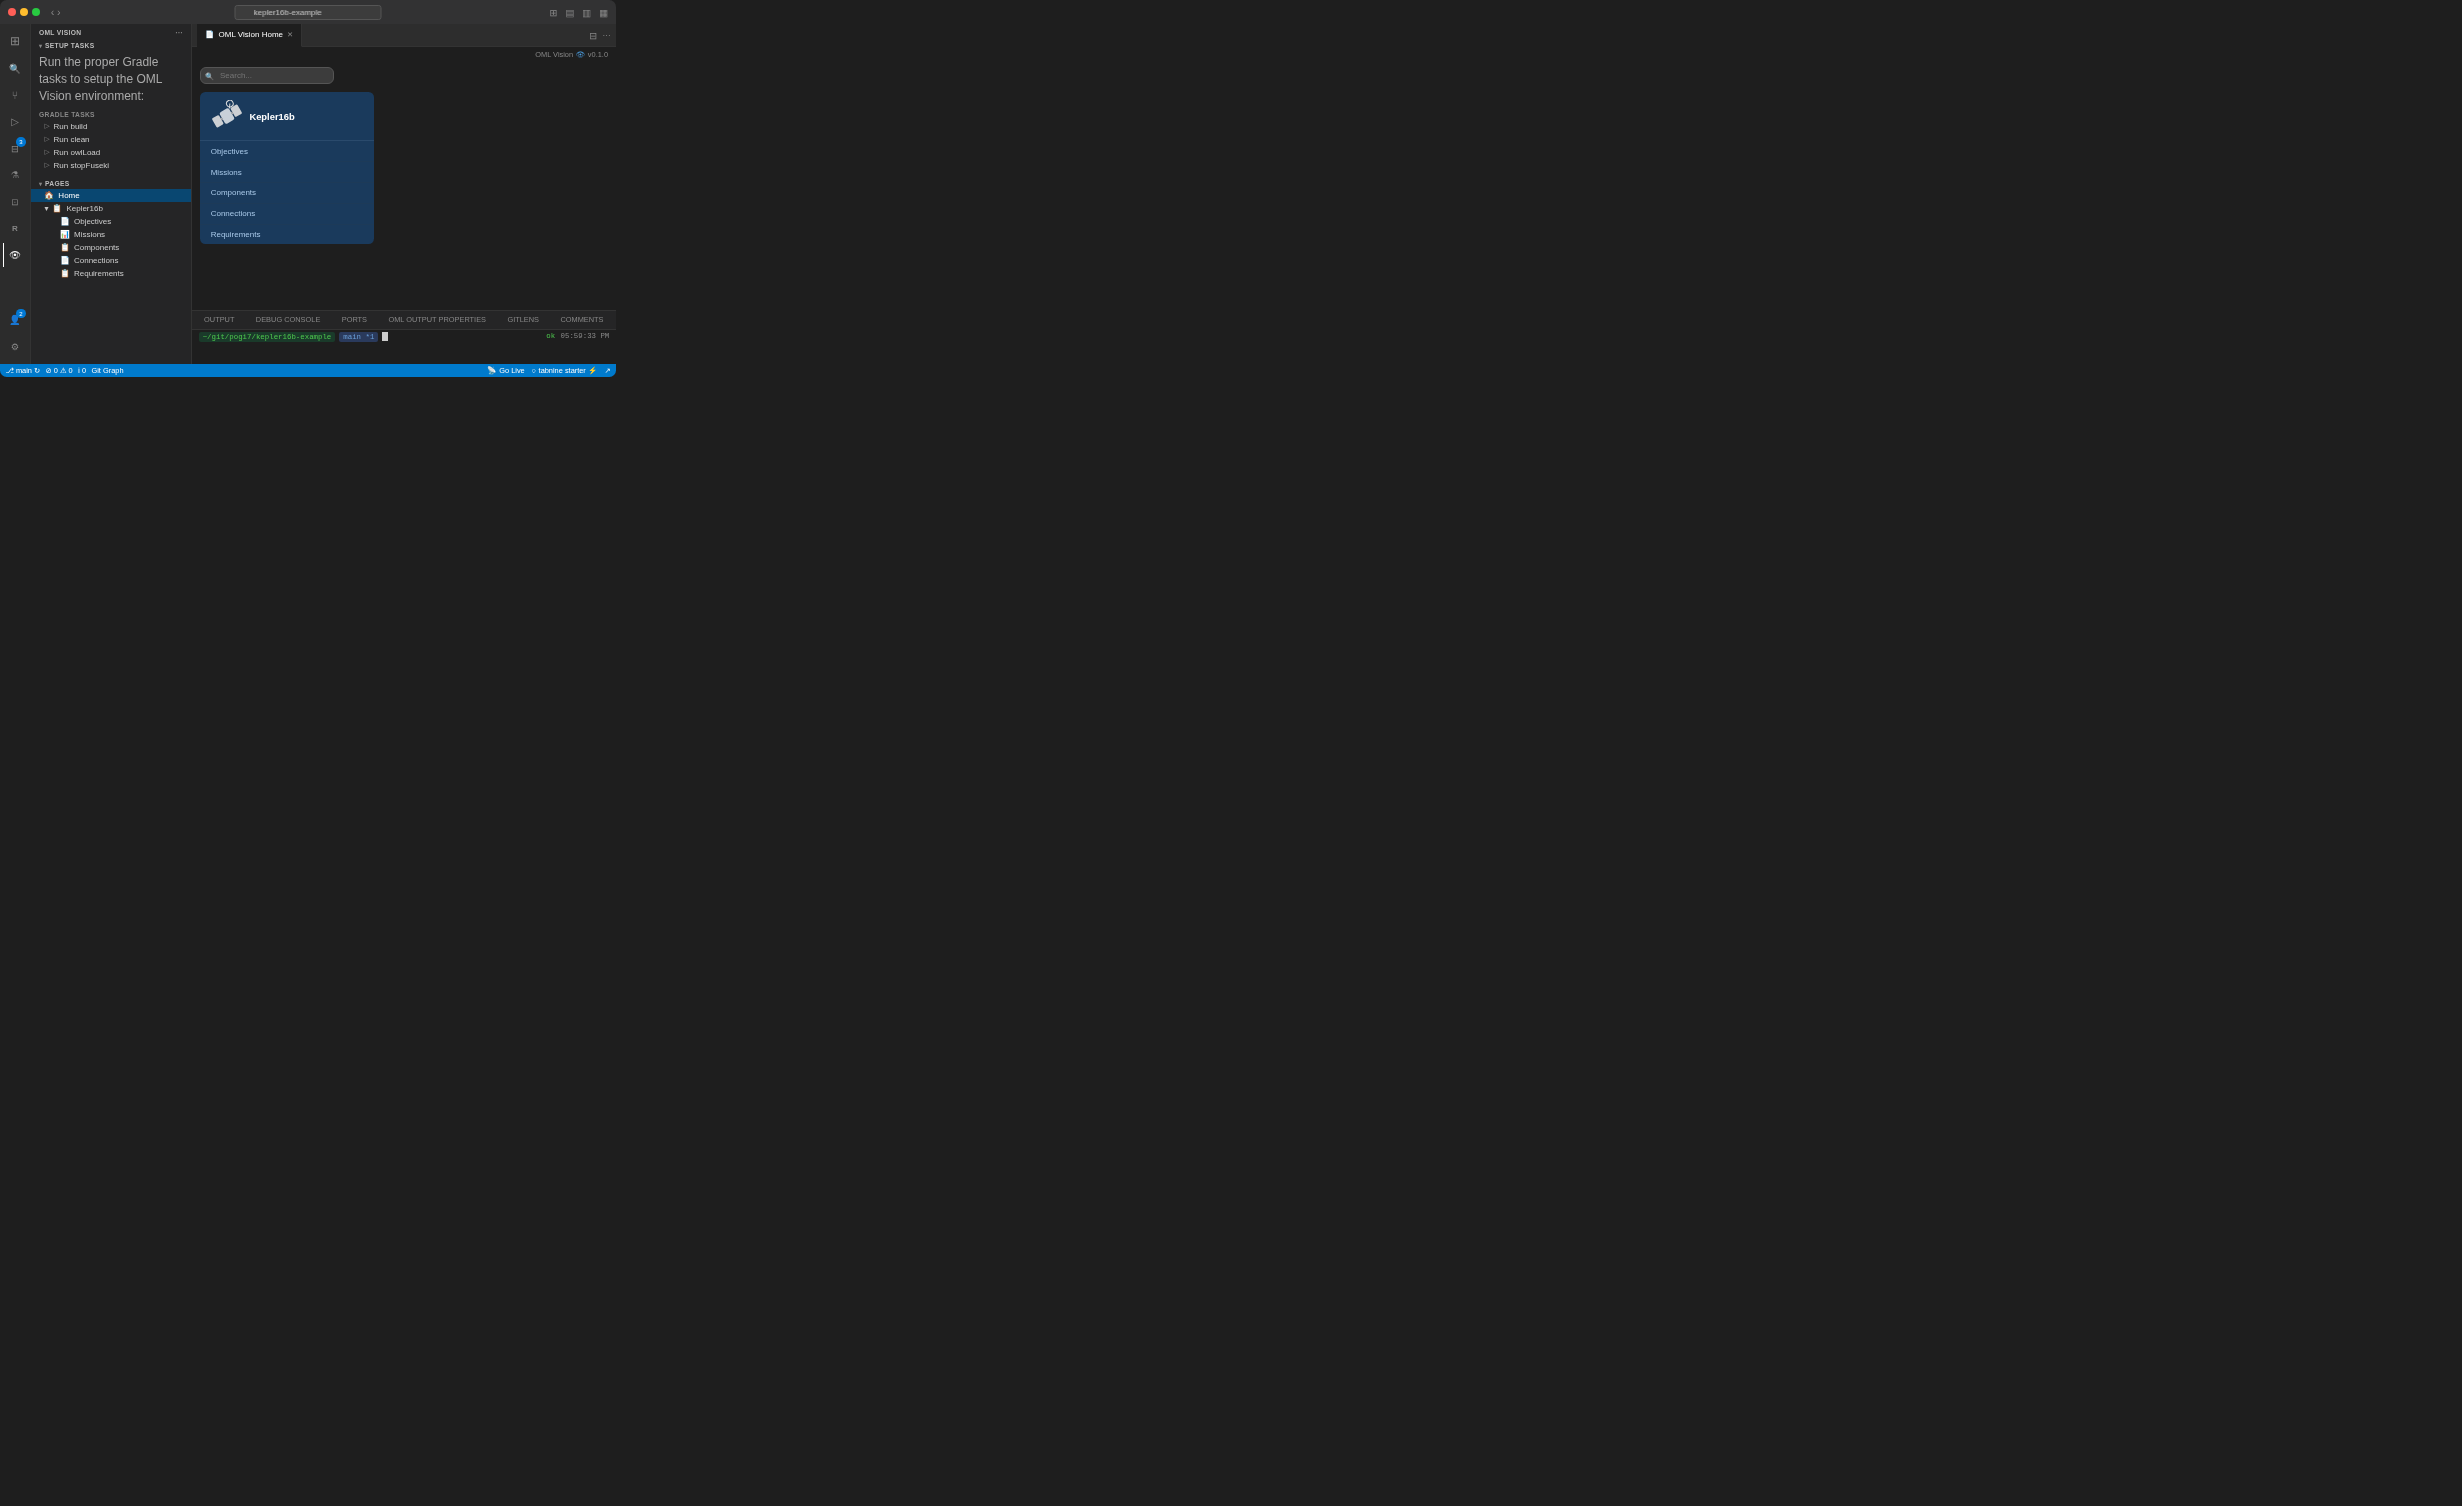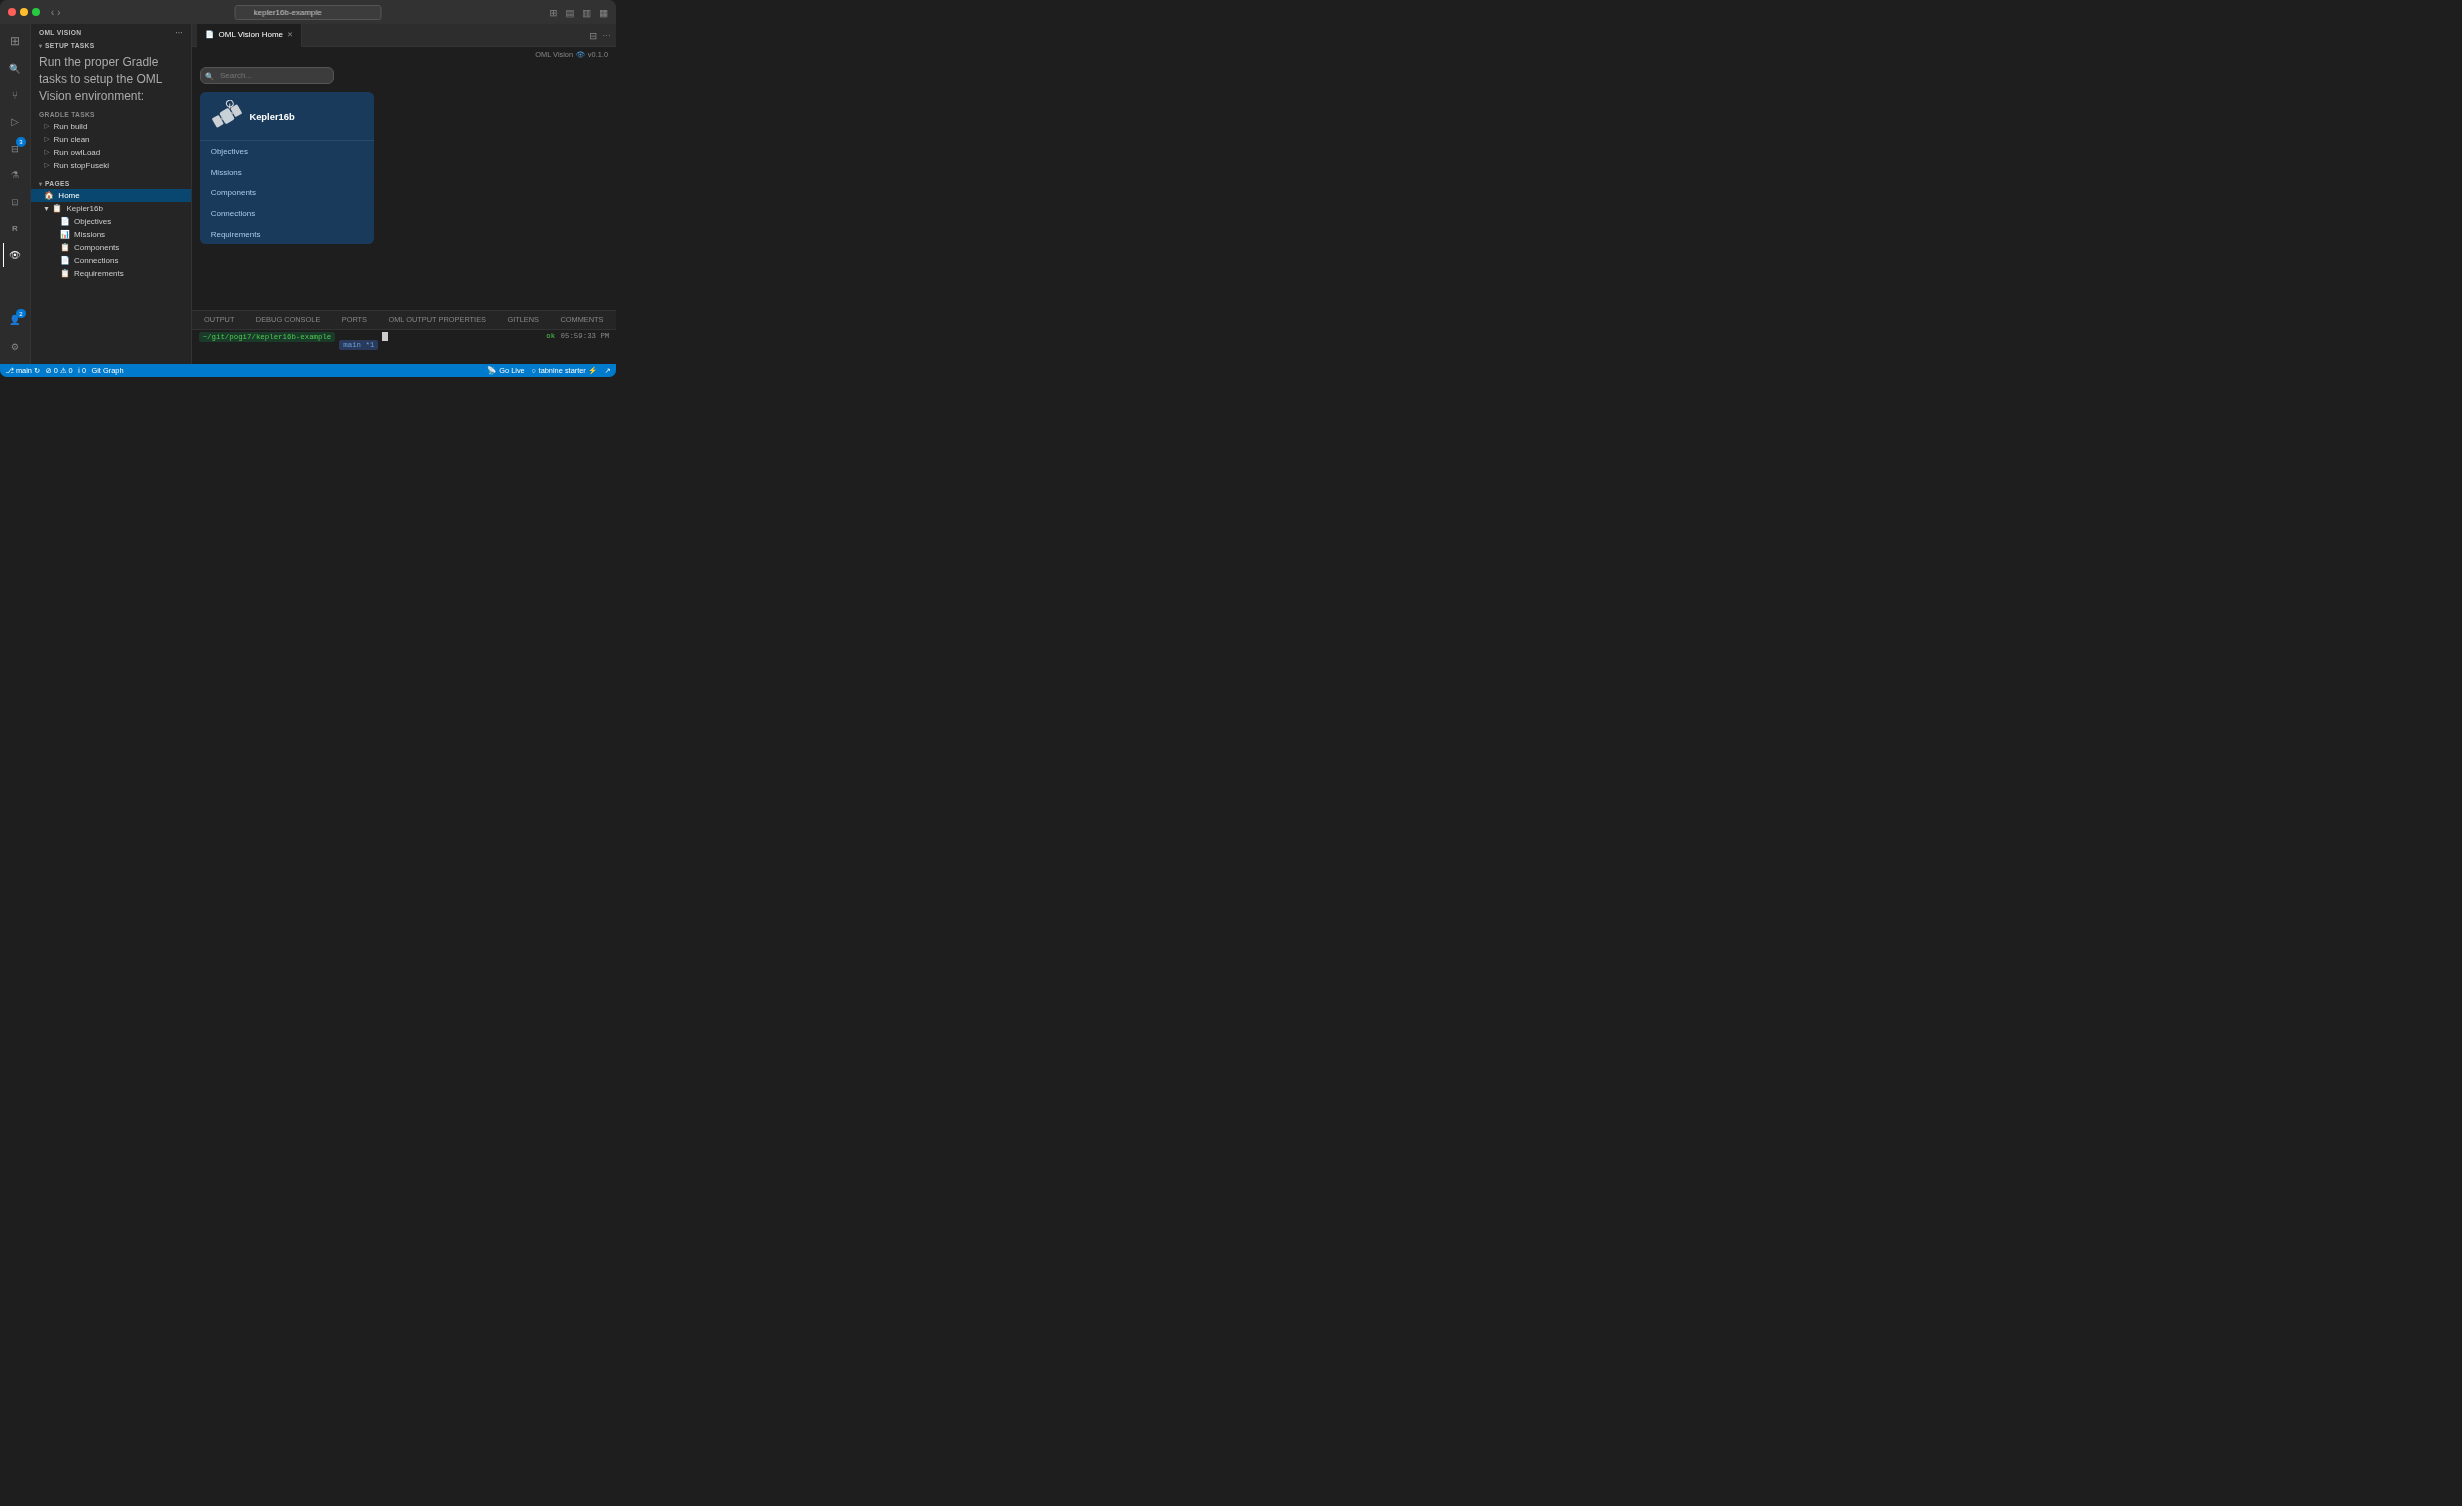--- a/index.html
+++ b/index.html
@@ -394,21 +394,20 @@
       padding: 0.7px 4px;
       border-radius: 2px;
       font-size: 7.4px;
     }
     .terminal-branch {
       background: #2a3a5c;
       color: #6a9fd8;
       padding: 0.7px 4px;
       border-radius: 2px;
       font-size: 7.4px;
-      margin-top: 8px;
     }
     .terminal-cursor {
       display: inline-block;
       width: 5.4px;
       height: 8.7px;
       background: #ccc;
       vertical-align: middle;
     }
 
     

